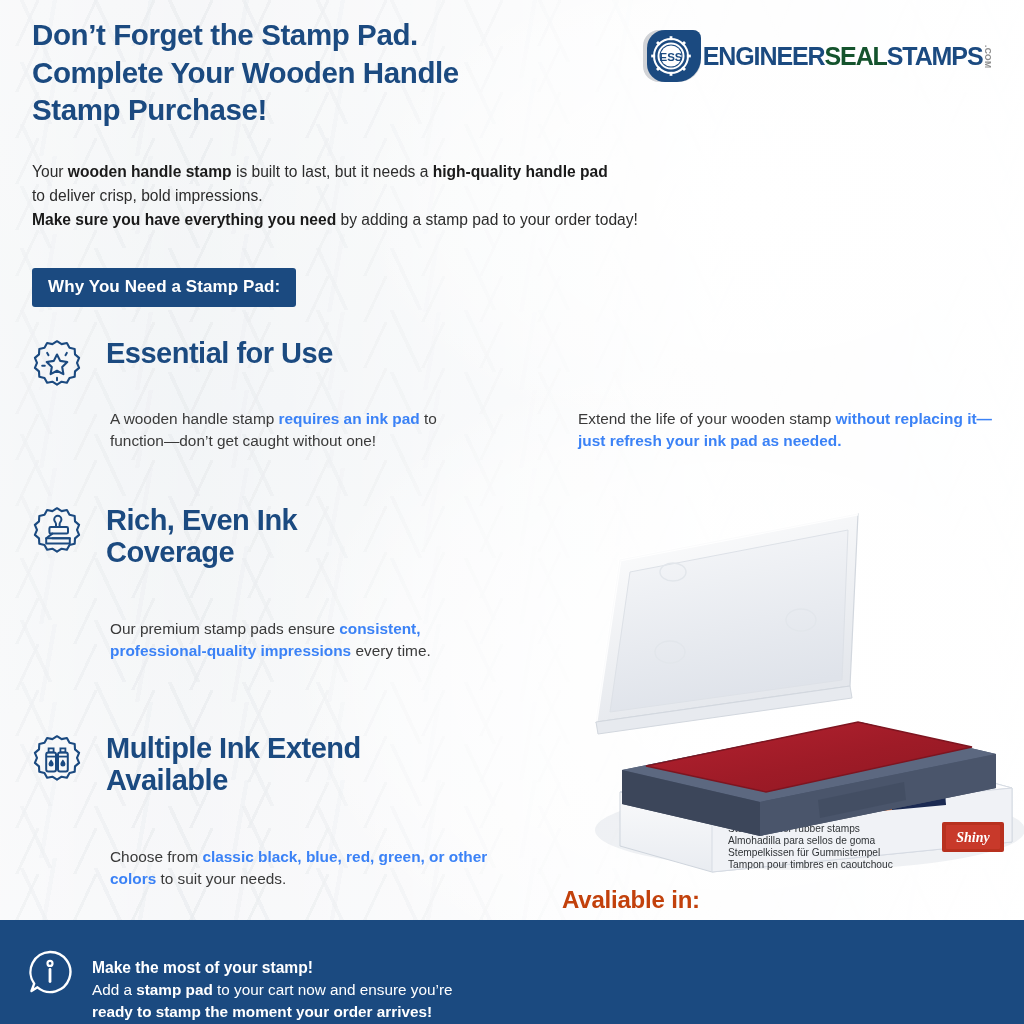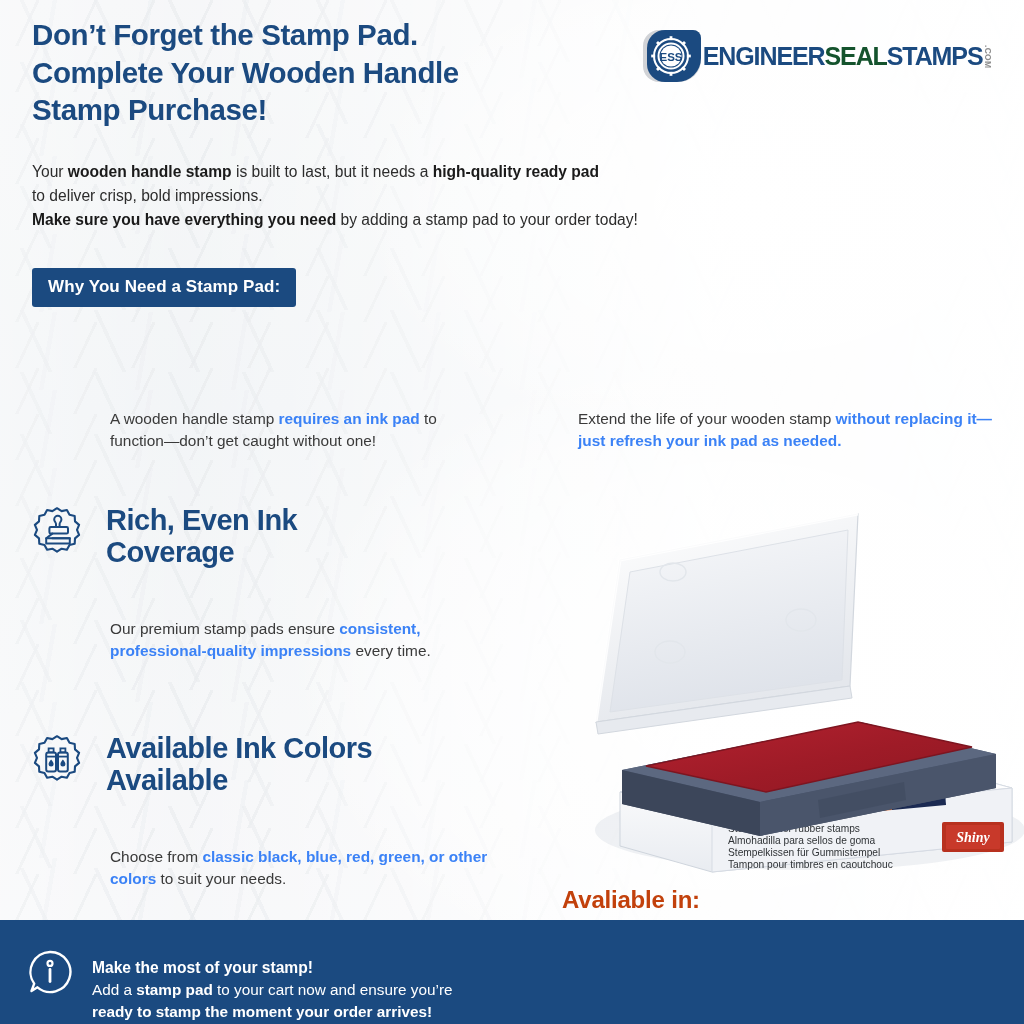--- a/index.html
+++ b/index.html
@@ -178,30 +178,47 @@
         <span class="lw navy">ENGINEER</span>
         <span class="lw gray">SEAL</span>
         <span class="lw navy">STAMPS</span>
         <span class="logo-dotcom">.COM</span>
       </div>
     </div>
   </div>
 
   <div class="intro">
     <div>
-      <span>Your </span><b>wooden handle stamp</b><span> is built to last, but it needs a </span><b>high-quality ready pad</b>
+      <span>Your </span><b>wooden handle stamp</b><span> is built to last, but it needs a </span><b>high-quality handle pad</b>
     </div>
     <div>to deliver crisp, bold impressions.</div>
     <div>
       <b>Make sure you have everything you need</b><span> by adding a stamp pad to your order today!</span>
     </div>
   </div>
 
   <div class="why-badge">Why You Need a Stamp Pad:</div>
 
+  <div class="feature" id="feat-essential">
+    <div class="f-icon">
+      <svg width="58" height="58" viewBox="0 0 58 58">
+        <path d="M29 3.2 L33.6 6.1 L38.9 5 L41.5 9.7 L46.7 11 L47 16.4 L51.1 19.9 L49 24.9 L51.1 29.9 L47 33.4 L46.7 38.8 L41.5 40.1 L38.9 44.8 L33.6 43.7 L29 46.6 L24.4 43.7 L19.1 44.8 L16.5 40.1 L11.3 38.8 L11 33.4 L6.9 29.9 L9 24.9 L6.9 19.9 L11 16.4 L11.3 11 L16.5 9.7 L19.1 5 L24.4 6.1 Z" fill="none" stroke="#1b4a80" stroke-width="2.1" stroke-linejoin="round"></path>
+        <path d="M29 16.5 L32.2 22.9 L39.3 24 L34.2 29 L35.4 36.1 L29 32.7 L22.6 36.1 L23.8 29 L18.7 24 L25.8 22.9 Z" fill="none" stroke="#1b4a80" stroke-width="2.1" stroke-linejoin="round"></path>
+        <g stroke="#1b4a80" stroke-width="2" stroke-linecap="round">
+          <line x1="20.5" y1="17.2" x2="19.2" y2="14.9"></line>
+          <line x1="37.5" y1="17.2" x2="38.8" y2="14.9"></line>
+          <line x1="16.8" y1="27.8" x2="14.2" y2="27.8"></line>
+          <line x1="29" y1="39.8" x2="29" y2="42.3"></line>
+        </g>
+      </svg>
+    </div>
+    <div class="f-body">
+      <div class="f-title">Essential for Use</div>
+    </div>
+  </div>
   <div class="f-text" style="position:absolute; left:110px; top:398px; width:372px;">
     <span>A wooden handle stamp </span><b>requires an ink pad</b><span> to function—don’t get caught without one!</span>
   </div>
 
   <div class="f-text" style="position:absolute; left:578px; top:398px; width:430px;">
     <span>Extend the life of your wooden stamp </span><b>without replacing it—just refresh your ink pad as needed.</b>
   </div>
 
   <div class="feature" id="feat-rich">
     <div class="f-icon">
@@ -231,21 +248,21 @@
         <rect x="20.6" y="15.4" width="5" height="4" fill="none" stroke="#1b4a80" stroke-width="1.8"></rect>
         <line x1="18.2" y1="23.6" x2="28" y2="23.6" stroke="#1b4a80" stroke-width="1.8"></line>
         <path d="M23.1 26.6 C24.6 28.6 25.6 29.6 25.6 31 A2.5 2.5 0 0 1 20.6 31 C20.6 29.6 21.6 28.6 23.1 26.6 Z" fill="#1b4a80"></path>
         <rect x="30" y="19.4" width="9.8" height="19" rx="2" fill="none" stroke="#1b4a80" stroke-width="2"></rect>
         <rect x="32.4" y="15.4" width="5" height="4" fill="none" stroke="#1b4a80" stroke-width="1.8"></rect>
         <line x1="30" y1="23.6" x2="39.8" y2="23.6" stroke="#1b4a80" stroke-width="1.8"></line>
         <path d="M34.9 26.6 C36.4 28.6 37.4 29.6 37.4 31 A2.5 2.5 0 0 1 32.4 31 C32.4 29.6 33.4 28.6 34.9 26.6 Z" fill="#1b4a80"></path>
       </svg>
     </div>
     <div class="f-body">
-      <div class="f-title">Available Ink Colors</div>
+      <div class="f-title">Multiple Ink Extend</div>
       <div class="f-title">Available</div>
     </div>
   </div>
   <div class="f-text" style="position:absolute; left:110px; top:836px; width:420px;">
     <span>Choose from </span><b>classic black, blue, red, green, or other colors</b><span> to suit your needs.</span>
   </div>
 
   <div class="product">
     <svg width="468" height="420" viewBox="0 0 468 420">
       <defs>

